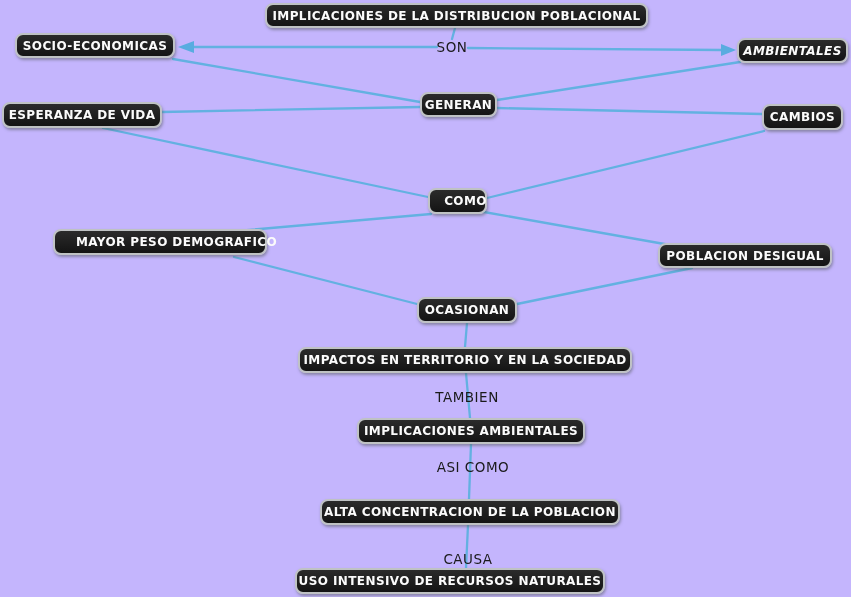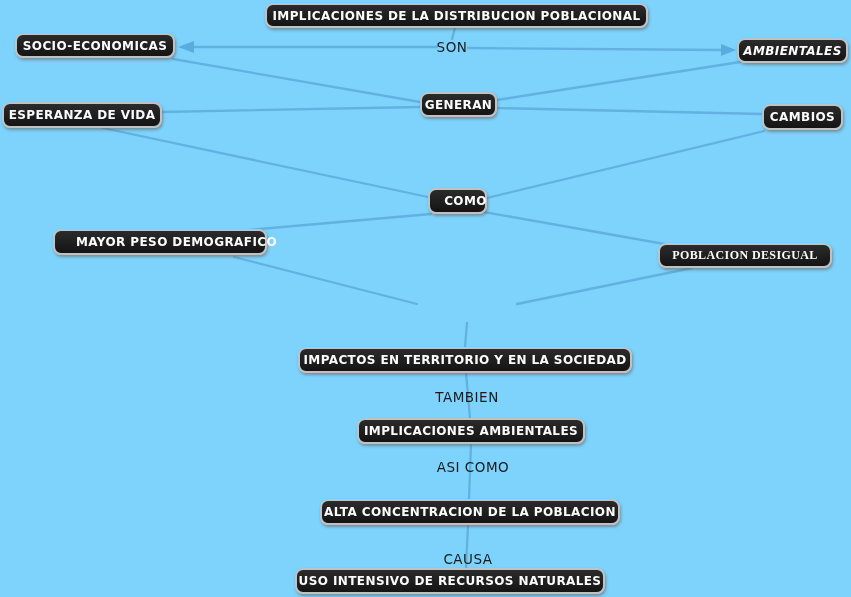--- a/index.html
+++ b/index.html
@@ -1,20 +1,20 @@
 <!DOCTYPE html>
 <html><head>
 <meta charset="utf-8">
 <style>
   html, body { margin: 0; padding: 0; }
   #canvas {
     position: relative;
     width: 851px;
     height: 597px;
-    background: #7dd3fc;
+    background: #c4b5fd;
     overflow: hidden;
     font-family: "DejaVu Sans", "Liberation Sans", sans-serif;
   }
   #edges-svg {
     position: absolute;
     left: 0; top: 0;
     width: 851px; height: 597px;
     z-index: 1;
   }
   #edges-svg line {
@@ -98,21 +98,22 @@
   </svg>
 
   <div class="node" style="left:265px; top:3px;  width:383px; height:25px;">IMPLICACIONES DE LA DISTRIBUCION POBLACIONAL</div>
   <div class="node" style="left:15px;  top:33px; width:160px; height:25px;">SOCIO-ECONOMICAS</div>
   <div class="node" style="left:737px; top:38px; width:111px; height:25px;font-style:italic;">AMBIENTALES</div>
   <div class="node" style="left:2px;   top:102px; width:160px; height:26px;">ESPERANZA DE VIDA</div>
   <div class="node" style="left:420px; top:92px; width:77px;  height:25px;">GENERAN</div>
   <div class="node" style="left:762px; top:104px; width:81px; height:26px;">CAMBIOS</div>
   <div class="node" style="left:428px; top:188px; width:59px; height:26px;padding-left:16px;">COMO</div>
   <div class="node" style="left:53px;  top:229px; width:214px; height:26px;padding-left:33px;">MAYOR PESO DEMOGRAFICO</div>
-  <div class="node" style="left:658px; top:243px; width:174px; height:25px;font-family:Liberation Serif, serif;">POBLACION DESIGUAL</div>
+  <div class="node" style="left:658px; top:243px; width:174px; height:25px;">POBLACION DESIGUAL</div>
+  <div class="node" style="left:417px; top:297px; width:100px; height:26px;">OCASIONAN</div>
   <div class="node" style="left:298px; top:347px; width:334px; height:26px;">IMPACTOS EN TERRITORIO Y EN LA SOCIEDAD</div>
   <div class="node" style="left:357px; top:418px; width:228px; height:26px;">IMPLICACIONES AMBIENTALES</div>
   <div class="node" style="left:320px; top:499px; width:300px; height:26px;">ALTA CONCENTRACION DE LA POBLACION</div>
   <div class="node" style="left:295px; top:568px; width:310px; height:26px;">USO INTENSIVO DE RECURSOS NATURALES</div>
 
   <div class="link-label" style="left:452px; top:47px;">SON</div>
   <div class="link-label" style="left:467px; top:397px;">TAMBIEN</div>
   <div class="link-label" style="left:473px; top:467px;">ASI COMO</div>
   <div class="link-label" style="left:468px; top:547px;margin-top:12px;">CAUSA</div>
 

